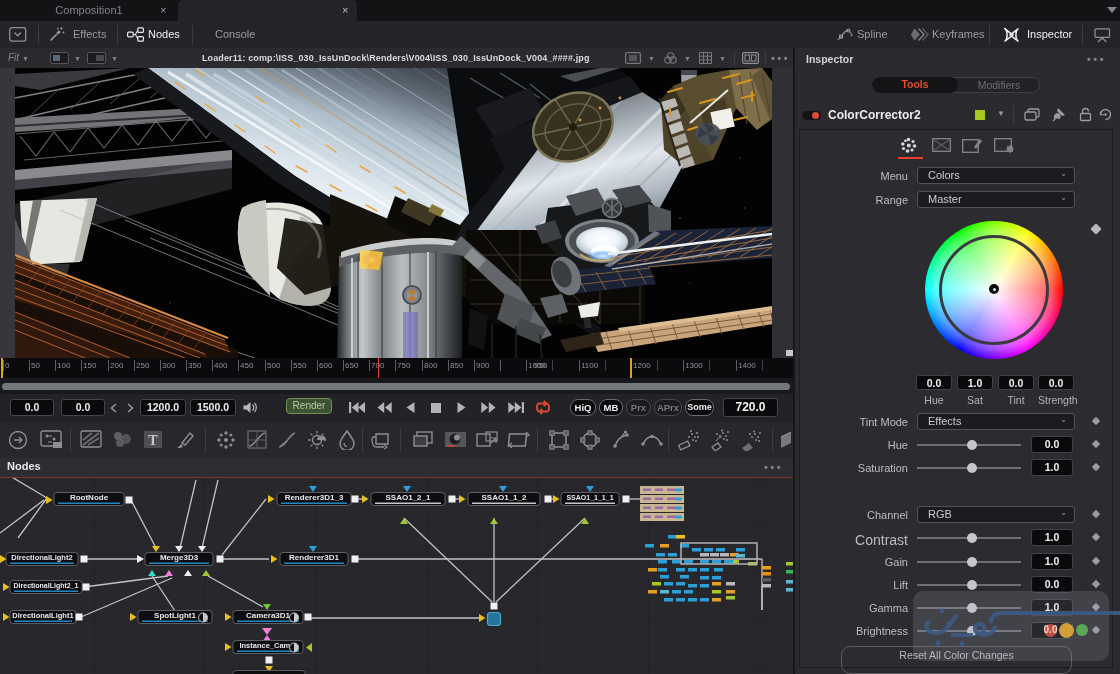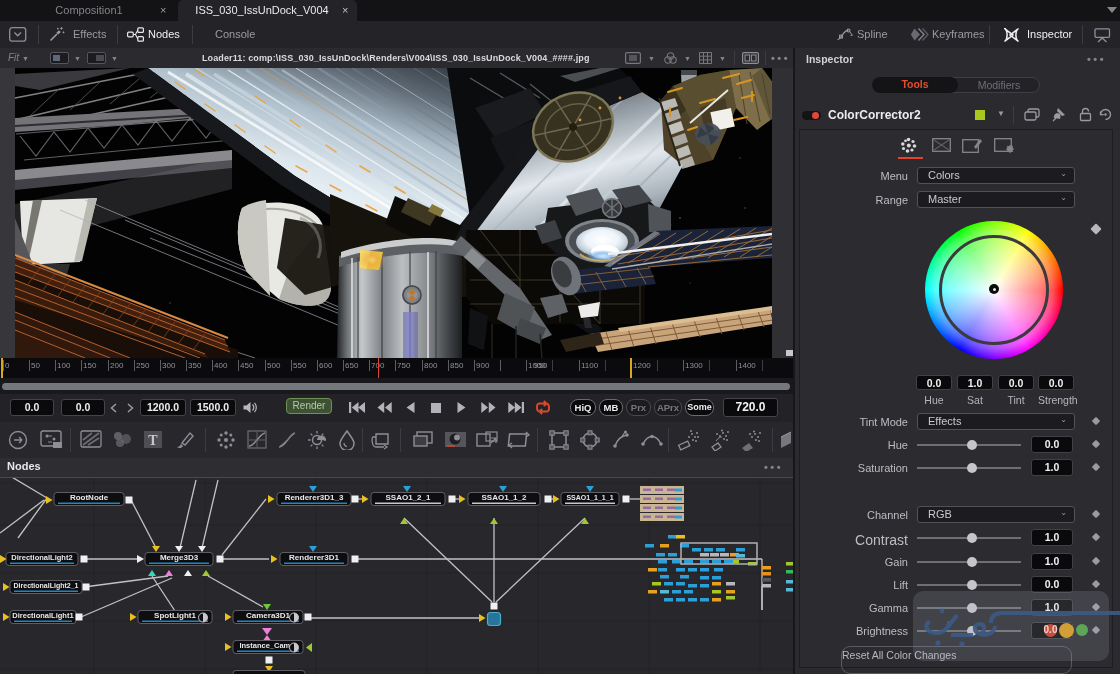--- a/index.html
+++ b/index.html
@@ -6,21 +6,20 @@
 .abs { position:absolute; }
 .sep { position:absolute; width:1px; background:#3c3c42; }
 .dots3 { color:#85858b; font-size:11px; letter-spacing:2.5px; font-weight:bold; }
 </style></head><body>
 <div id="app">
 
 <div class="abs" style="left:0;top:0;width:1120px;height:21px;background:#131316;">
   <div class="abs" style="left:178px;top:0;width:179px;height:21px;background:#232328;border-radius:5px 5px 0 0;"></div>
   <span class="abs" style="left:0;width:178px;text-align:center;color:#83838a;font-size:11px;line-height:21px;">Composition1</span>
   <span class="abs" style="left:160px;color:#9a9aa0;font-size:11px;line-height:21px;">×</span>
-  <span class="abs" style="left:178px;width:168px;text-align:center;color:#ebebee;font-size:11px;line-height:21px;">ISS_030_IssUnDock_V004</span>
   <span class="abs" style="left:342px;color:#c0c0c6;font-size:11px;line-height:21px;">×</span>
   <div class="abs" style="right:3px;top:7px;width:0;height:0;border-left:5px solid transparent;border-right:5px solid transparent;border-top:6px solid #85858b;"></div>
 </div>
 
 <div class="abs" style="left:0;top:21px;width:1120px;height:27px;background:#232328;">
   <div class="sep" style="left:38px;top:4px;height:19px;"></div>
   <div class="sep" style="left:117px;top:4px;height:19px;"></div>
   <div class="sep" style="left:192px;top:4px;height:19px;"></div>
   <div class="sep" style="left:989px;top:4px;height:19px;"></div>
   <div class="sep" style="left:1082px;top:4px;height:19px;"></div>
@@ -1201,21 +1200,21 @@
     <span class="abs" style="left:788px;top:602px;width:120px;text-align:right;font-size:11px;color:#bcbcc2;">Gamma</span>
     <div class="abs" style="left:917px;top:607px;width:104px;height:2px;background:#6e6e74;"></div>
     <div class="abs" style="left:967px;top:603px;width:10px;height:10px;border-radius:50%;background:#c5c5ca;"></div>
     <div class="abs" style="left:1031px;top:599px;width:42px;height:17px;background:#0a0a0c;border:1px solid #404046;border-radius:3px;color:#f0f0f2;font-size:10.5px;font-weight:bold;text-align:center;line-height:15px;">1.0</div>
     <div class="abs" style="left:1093px;top:604px;width:6px;height:6px;background:#9a9aa0;transform:rotate(45deg);border-radius:1px;"></div>
     <span class="abs" style="left:788px;top:625px;width:120px;text-align:right;font-size:11px;color:#bcbcc2;">Brightness</span>
     <div class="abs" style="left:917px;top:630px;width:104px;height:2px;background:#6e6e74;"></div>
     <div class="abs" style="left:967px;top:626px;width:10px;height:10px;border-radius:50%;background:#c5c5ca;"></div>
     <div class="abs" style="left:1031px;top:622px;width:42px;height:17px;background:#0a0a0c;border:1px solid #404046;border-radius:3px;color:#f0f0f2;font-size:10.5px;font-weight:bold;text-align:center;line-height:15px;"></div>
     <div class="abs" style="left:1093px;top:627px;width:6px;height:6px;background:#9a9aa0;transform:rotate(45deg);border-radius:1px;"></div>
-<div class="abs" style="left:841px;top:646px;width:231px;height:28px;border:1px solid #5a5a60;border-radius:9px;color:#b8b8be;font-size:10.5px;line-height:16px;">Reset All Color Changes</div>
+<div class="abs" style="left:841px;top:646px;width:231px;height:28px;border:1px solid #5a5a60;border-radius:9px;color:#b8b8be;font-size:10.5px;text-align:center;line-height:16px;">Reset All Color Changes</div>
 
 <div class="abs" style="left:913px;top:591px;width:196px;height:70px;background:rgba(185,192,202,0.17);border-radius:10px;"></div>
 <svg class="abs" style="left:913px;top:591px;" width="207" height="70" viewBox="0 0 207 70">
   <g fill="none" stroke="#3d5a85" stroke-width="4" opacity="0.92">
     <path d="M207 22 H89 C81 22 78 26 78 32"></path>
     <path d="M82 35 C82 42 74 45 67 43 C60 41 60 33 67 33 C72 33 73 40 68 42"></path>
     <path d="M60 44 H38"></path>
     <path d="M44 24 l-9 12"></path>
     <path d="M36 30 C36 40 26 44 18 41 C12 39 12 32 17 31"></path>
   </g>

